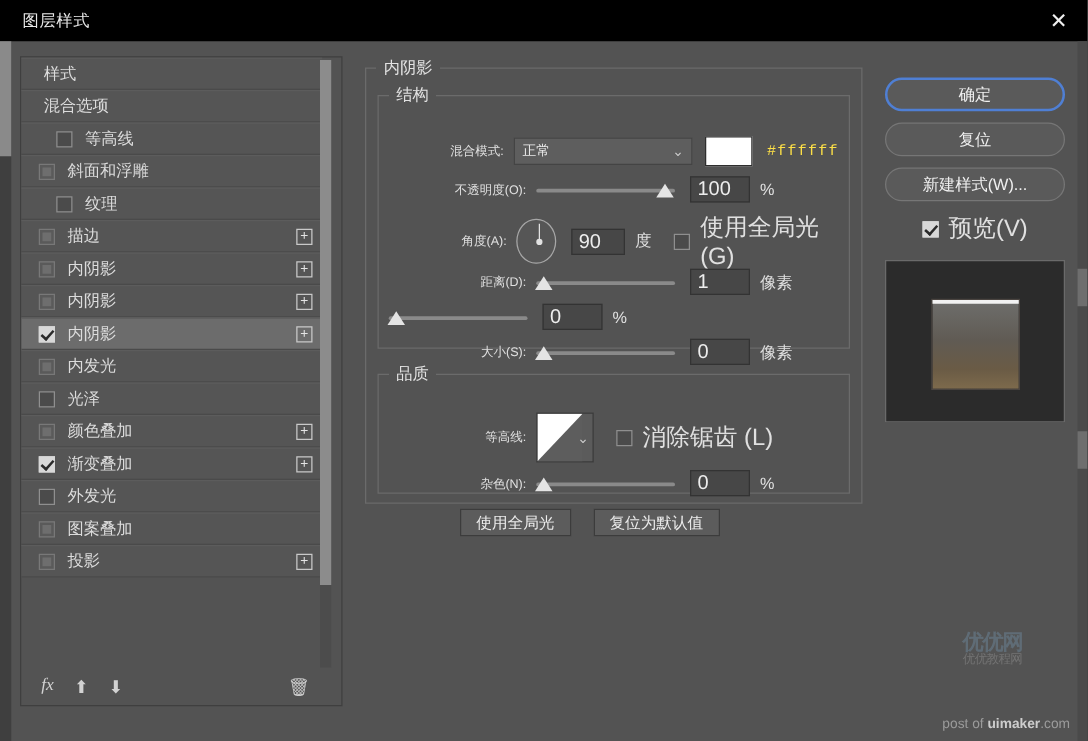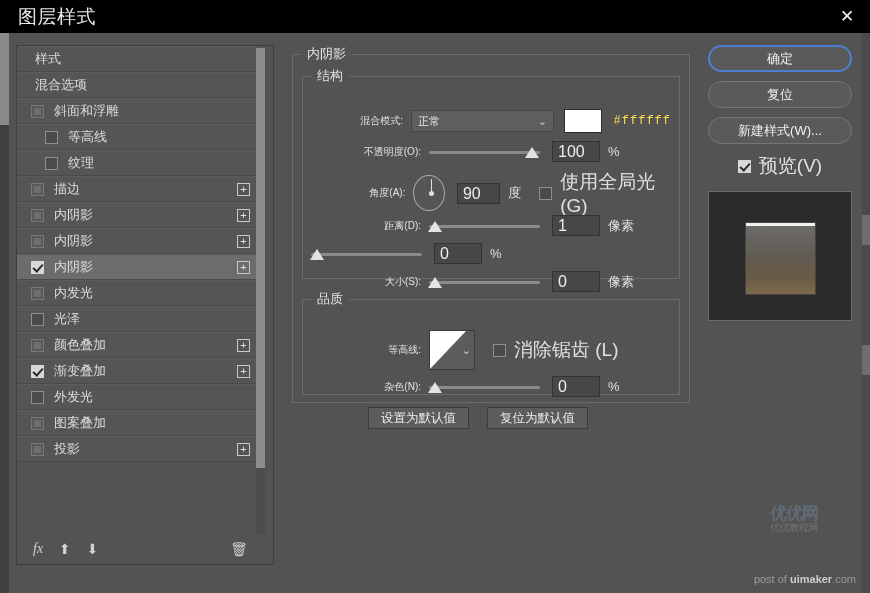--- a/index.html
+++ b/index.html
@@ -14,21 +14,21 @@
     width: 870px; height: 593px;
     background: #535353;
   }
   
   .titlebar {
     position: absolute; left: 0; top: 0; width: 870px; height: 33px;
     background: #000000;
     display: flex; align-items: center;
   }
   .titlebar-text {
-    color: #e8e8e8; font-size: 19px; margin-left: 18px; letter-spacing: .5px;
+    color: #e8e8e8; font-size: 13px; margin-left: 18px; letter-spacing: .5px;
   }
   .titlebar-close {
     position: absolute; right: 0; top: 0; width: 46px; height: 33px;
     display: flex; align-items: center; justify-content: center;
     color: #efefef; font-size: 17px; cursor: pointer;
   }
   .left-strip {
     position: absolute; left: 0; top: 33px; width: 9px; height: 560px;
     background: #3f3f3f;
   }
@@ -219,21 +219,21 @@
   }
 
   
   .rightcol { position: absolute; left: 708px; top: 45px; width: 144px; }
   .rbtn {
     display: block; width: 144px; height: 27px; margin-bottom: 9px;
     background: #5a5a5a; color: #f0f0f0; font-size: 13px;
     border: 1px solid #767676; border-radius: 14px; cursor: pointer;
     font-family: "Liberation Sans", sans-serif;
   }
-  .rbtn.primary { border: 2px solid #4f7fd4; background: #5a5a5a; }
+  .rbtn.primary { border: 2px solid #4f7fd4; background: #5a5a5a; margin-top: 17px; }
   .prev-row { display: flex; align-items: center; justify-content: center; margin: 6px 0 12px 0; }
   .preview-box {
     width: 144px; height: 130px; background: #2b2b2b; border: 1px solid #6a6a6a;
     position: relative;
   }
   .preview-inner {
     position: absolute; left: 36px; top: 30px; width: 71px; height: 73px;
     background: linear-gradient(180deg, #6e6e6c 0%, #605b54 45%, #6a5b45 78%, #7d6a4c 100%);
     border: 1px solid #4a4440;
   }
@@ -274,27 +274,27 @@
   <div class="right-strip-tab" style="top:345px"></div>
 
   <div class="sidebar">
     <div class="sidebar-list" id="style-list">
         <div class="style-row noCb">
           <span class="label">样式</span>
         </div>
         <div class="style-row noCb">
           <span class="label">混合选项</span>
         </div>
-        <div class="style-row">
-          <span class="cb dim"></span>
-          <span class="label">斜面和浮雕</span>
-        </div>
         <div class="style-row indent">
           <span class="cb"></span>
           <span class="label">等高线</span>
+        </div>
+        <div class="style-row">
+          <span class="cb dim"></span>
+          <span class="label">斜面和浮雕</span>
         </div>
         <div class="style-row indent">
           <span class="cb"></span>
           <span class="label">纹理</span>
         </div>
         <div class="style-row">
           <span class="cb dim"></span>
           <span class="label">描边</span>
           <span class="plus">+</span>
         </div>
@@ -443,21 +443,21 @@
         <span class="slider" style="width:111px;margin-left:8px;">
           <span class="track"></span>
           <span class="knob" style="left:-1px"></span>
         </span>
         <span class="numbox" style="margin-left:12px;display:inline-block;line-height:19px;">0</span>
         <span class="unit">%</span>
       </div>
     </fieldset>
 
     <div style="position:absolute; left:76px; top:362px; display:flex; gap:18px;">
-      <button class="defbtn">设置为默认值</button>
+      <button class="defbtn">使用全局光</button>
       <button class="defbtn">复位为默认值</button>
     </div>
   </div>
 
   <div class="rightcol">
     <button class="rbtn primary" style="border-color: rgb(79, 127, 212);">确定</button>
     <button class="rbtn">复位</button>
     <button class="rbtn">新建样式(W)...</button>
     <div class="prev-row">
       <span class="ckbox checked"></span>

